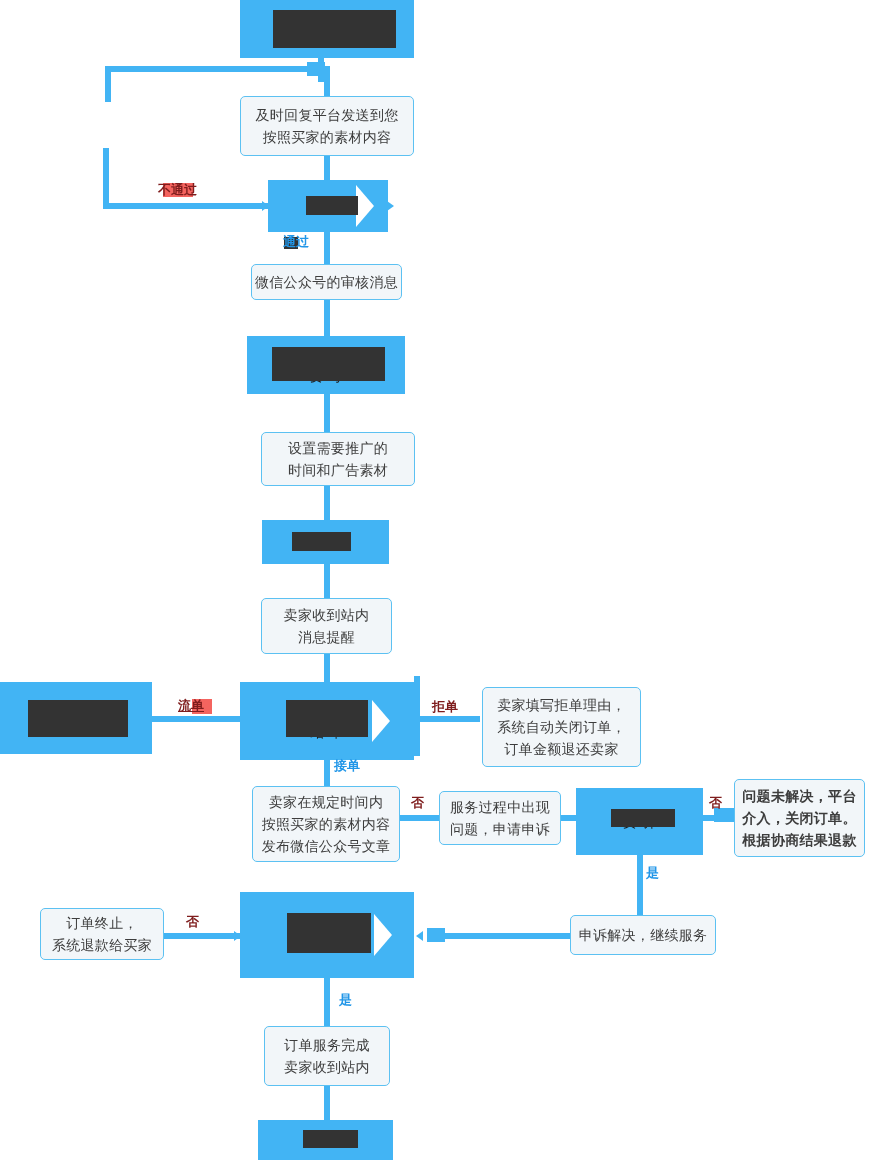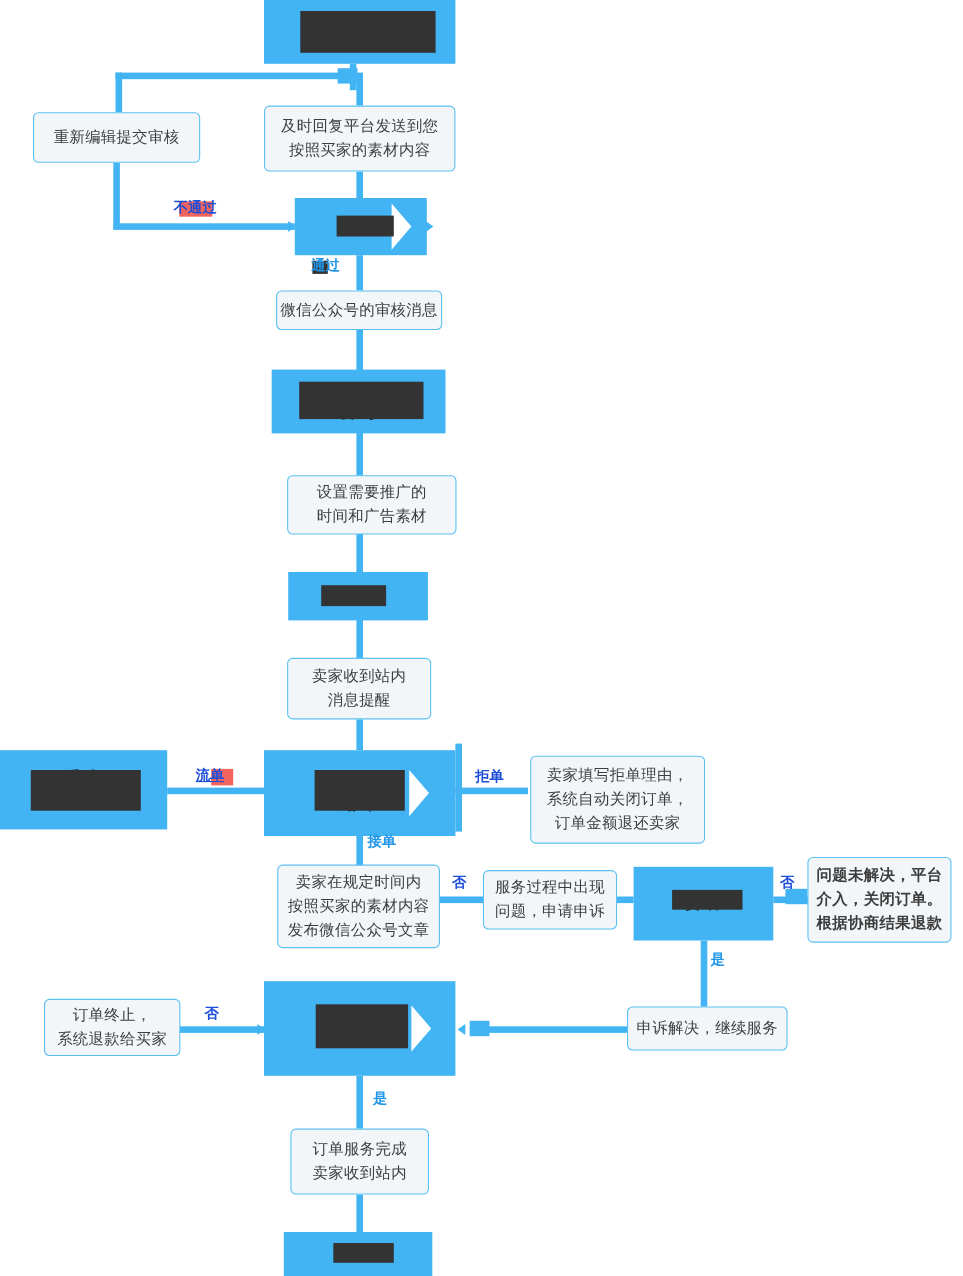--- a/index.html
+++ b/index.html
@@ -105,21 +105,21 @@
 
   
   .elabel {
     position: absolute;
     font-size: 13px;
     font-weight: bold;
     line-height: 16px;
     white-space: nowrap;
     z-index: 8;
   }
-  .elabel.red  { color: #1d4ed8; }
+  .elabel.red  { color: #7f1d1d; }
   .elabel.blue { color: #2196e8; }
 </style>
 </head>
 <body>
 
 <div id="canvas">
 
   <div class="line" style="left:318px;top:58px;width:6px;height:24px;"></div>
 
   <div class="line" style="left:105px;top:66px;width:220px;height:6px;"></div>
@@ -176,23 +176,20 @@
   <div class="line" style="left:324px;top:978px;width:6px;height:48px;"></div>
 
   <div class="line" style="left:324px;top:1086px;width:6px;height:34px;"></div>
 
   <div class="node solid" style="left:240px;top:0px;width:174px;height:58px;">
     <span>卖家                  口
 微                        家</span>
   </div>
   <div class="redact" style="left:273px;top:10px;width:123px;height:38px;"></div>
 
-  <div class="node plain" style="left:30px;top:102px;width:152px;height:46px;">
-    <span>重新编辑提交审核</span>
-  </div>
 
   <div class="node plain" style="left:240px;top:96px;width:174px;height:60px;">
     <span>及时回复平台发送到您
 按照买家的素材内容</span>
   </div>
 
   <div class="node decision" style="left:268px;top:180px;width:120px;height:52px;">
     <span>等                     </span>
     <span class="notch" style="right:14px;"></span>
   </div>

